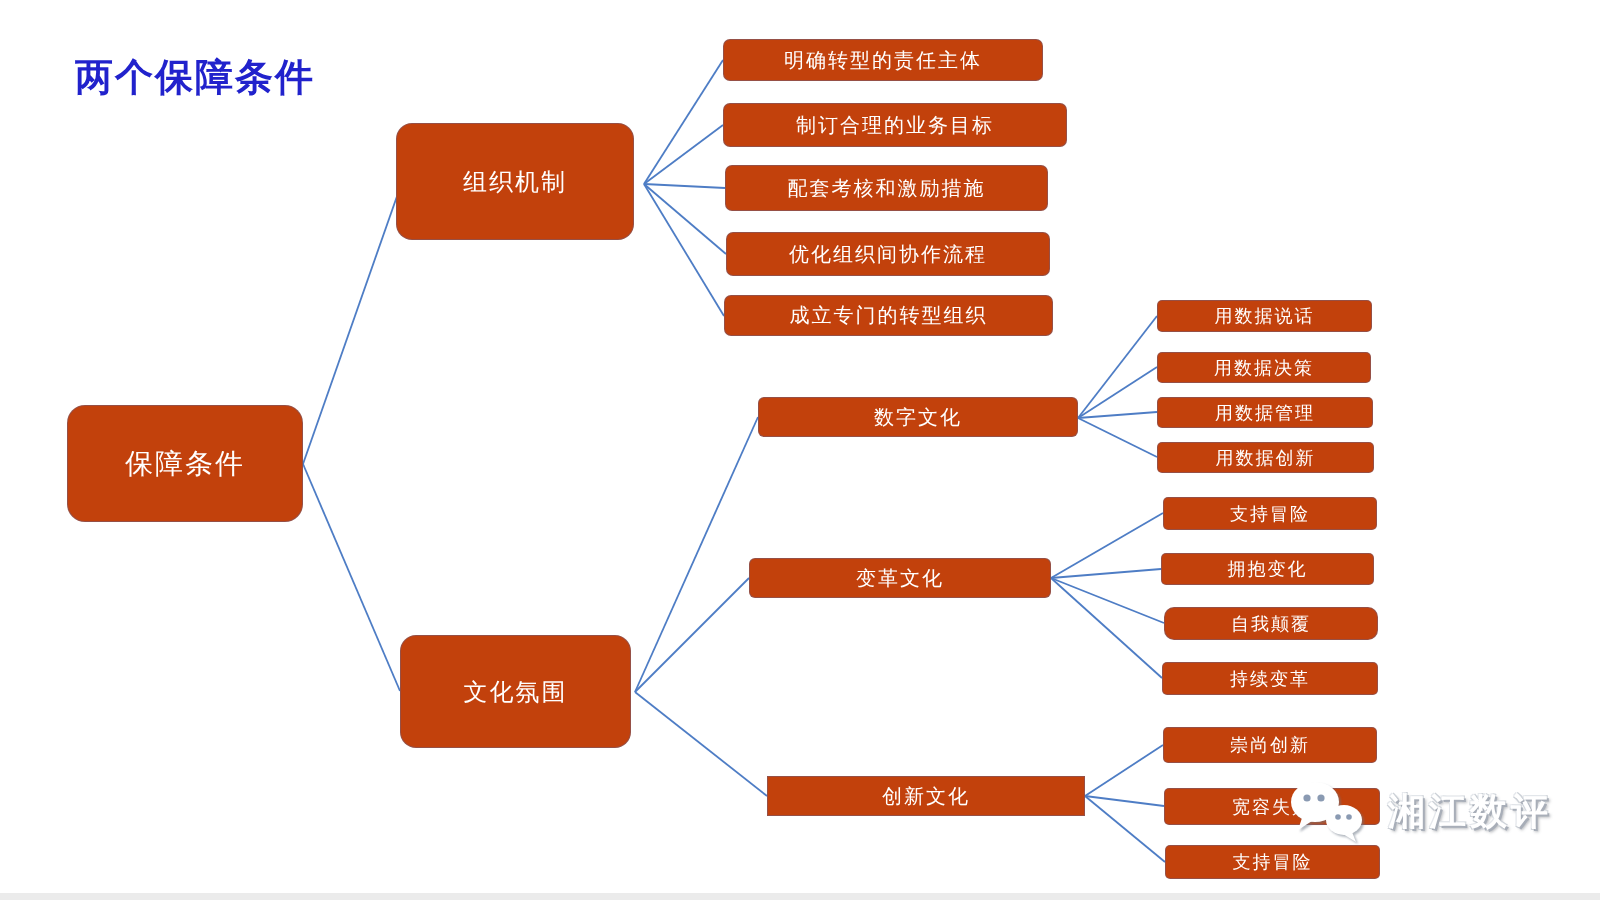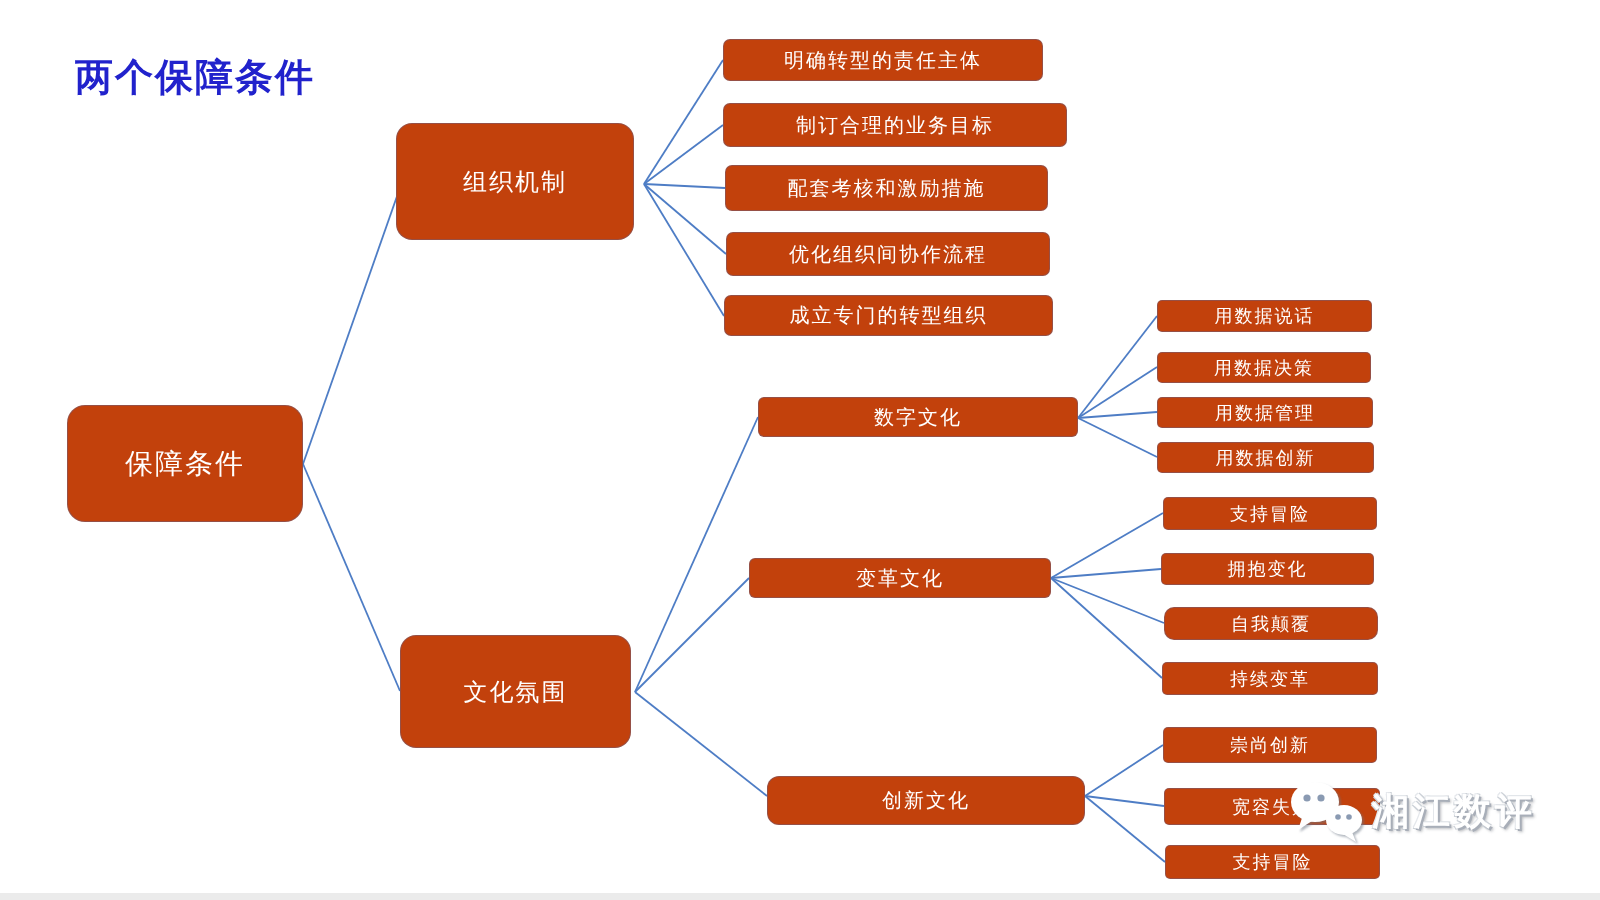--- a/index.html
+++ b/index.html
@@ -16,21 +16,21 @@
     position:absolute;z-index:2;
     background:#c2410c;border:1px solid rgba(70,110,180,.35);
     color:#ffffff;display:flex;align-items:center;justify-content:center;
     text-align:center;box-sizing:border-box;letter-spacing:2px;
   }
   .watermark{
     position:absolute;left:1288px;top:778px;z-index:5;
     display:flex;align-items:center;
   }
   .watermark .wm-text{
-    font-size:37px;font-weight:bold;color:#ffffff;letter-spacing:4px;margin-left:6px;
+    font-size:37px;font-weight:bold;color:#ffffff;letter-spacing:4px;margin-left:22px;
     text-shadow:2px 2px 0 #a8aeb8,-1px -1px 0 #e5e8ec,1px -1px 0 #cdd2d8,-1px 1px 0 #cdd2d8,3px 3px 3px rgba(90,95,105,.45);
   }
   .wechat-svg{filter:drop-shadow(2px 2px 1px rgba(110,120,135,.55));}
   .bottom-strip{
     position:absolute;left:0;bottom:0;width:1600px;height:7px;background:#ebebeb;z-index:6;
   }
 </style>
 </head>
 <body>
 
@@ -83,21 +83,21 @@
   <div class="node" style="left:1157px;top:352px;width:214px;height:31px;font-size:18px;border-radius:5px">用数据决策</div>
   <div class="node" style="left:1157px;top:397px;width:216px;height:31px;font-size:18px;border-radius:5px">用数据管理</div>
   <div class="node" style="left:1157px;top:442px;width:217px;height:31px;font-size:18px;border-radius:5px">用数据创新</div>
 
   <div class="node" style="left:749px;top:558px;width:302px;height:40px;font-size:20px;border-radius:6px">变革文化</div>
   <div class="node" style="left:1163px;top:497px;width:214px;height:33px;font-size:18px;border-radius:5px">支持冒险</div>
   <div class="node" style="left:1161px;top:553px;width:213px;height:32px;font-size:18px;border-radius:5px">拥抱变化</div>
   <div class="node" style="left:1164px;top:607px;width:214px;height:33px;font-size:18px;border-radius:10px">自我颠覆</div>
   <div class="node" style="left:1162px;top:662px;width:216px;height:33px;font-size:18px;border-radius:5px">持续变革</div>
 
-  <div class="node" style="left:767px;top:776px;width:318px;height:49px;font-size:20px;border-radius:12px">创新文化</div>
+  <div class="node" style="left:767px;top:776px;width:318px;height:40px;font-size:20px;border-radius:0">创新文化</div>
   <div class="node" style="left:1163px;top:727px;width:214px;height:36px;font-size:18px;border-radius:5px">崇尚创新</div>
   <div class="node" style="left:1164px;top:788px;width:216px;height:37px;font-size:18px;border-radius:5px">宽容失败</div>
   <div class="node" style="left:1165px;top:845px;width:215px;height:34px;font-size:18px;border-radius:5px">支持冒险</div>
 
   <div class="watermark">
     <svg class="wechat-svg" width="78" height="68" viewBox="0 0 78 68">
       <ellipse cx="27" cy="24" rx="24" ry="20" fill="#ffffff"></ellipse>
       <path d="M14 40 L10 52 L24 43 Z" fill="#ffffff"></path>
       <circle cx="19" cy="20" r="3.6" fill="#8a9ab2"></circle>
       <circle cx="33" cy="20" r="3.6" fill="#8a9ab2"></circle>

